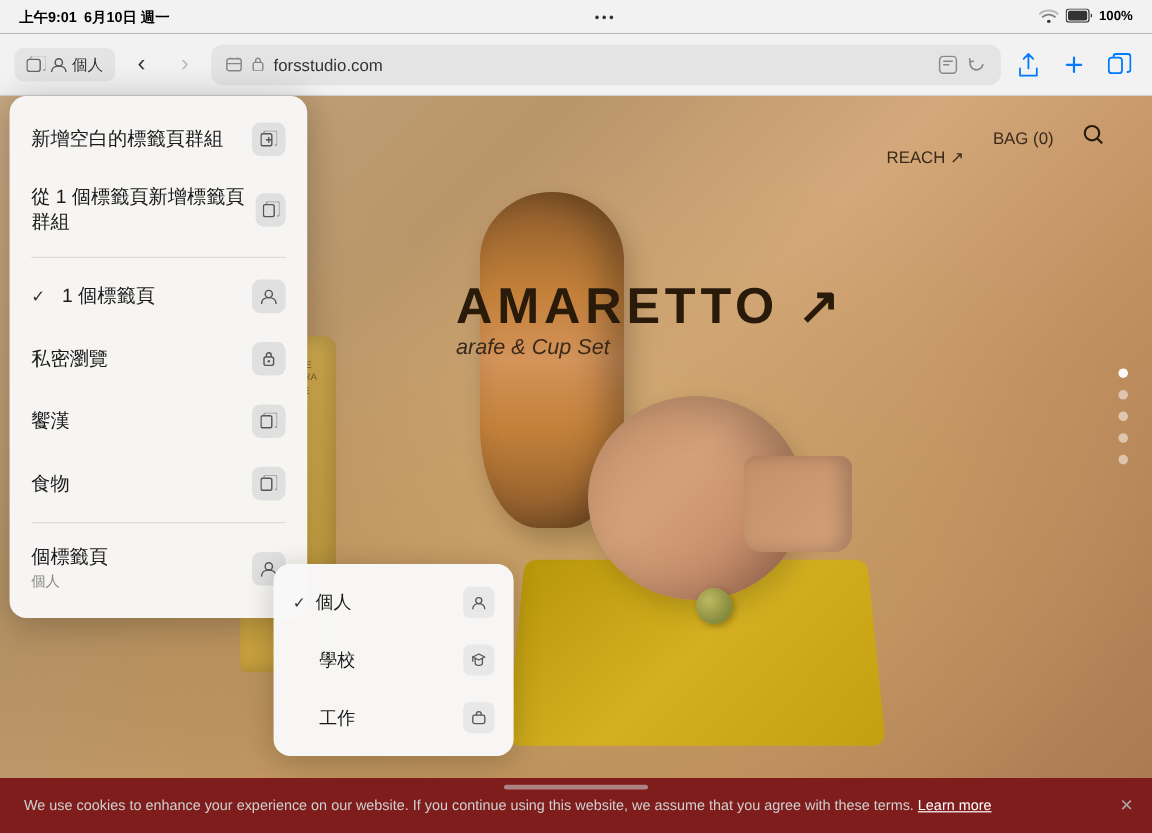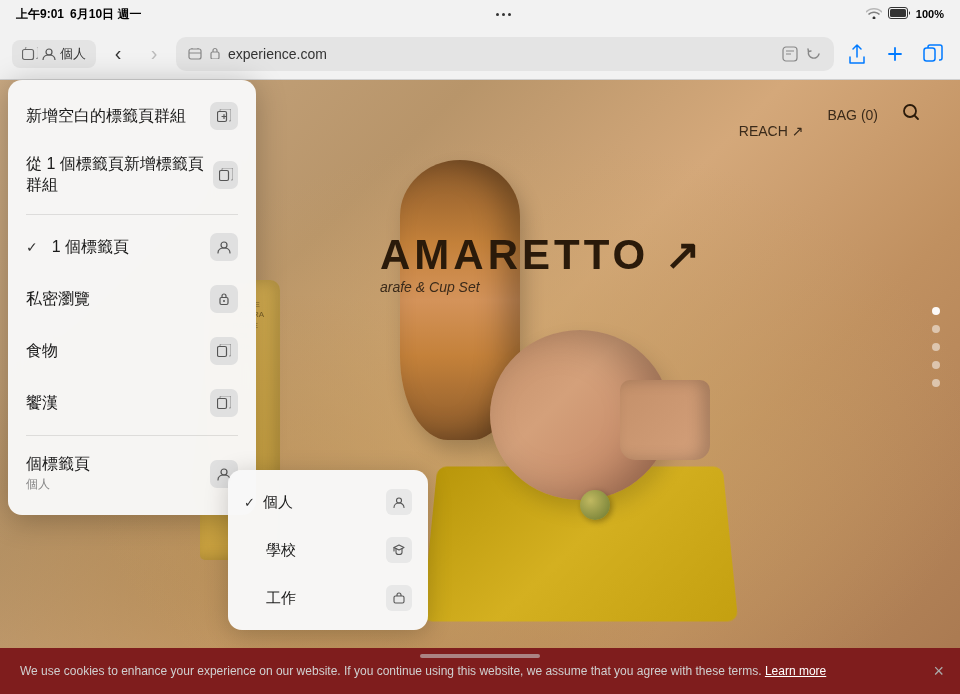--- a/index.html
+++ b/index.html
@@ -167,21 +167,21 @@
       top: 230px; left: 380px;
       z-index: 51;
     }
     .product-name {
       font-size: 42px; font-weight: 700;
       color: #2a1a0a;
       letter-spacing: 4px;
       display: flex; align-items: center; gap: 8px;
     }
     .product-subtitle {
-      font-size: 14px; color: #3a2a1a;
+      font-size: 18px; color: #3a2a1a;
       font-style: italic;
     }
 
     
     .scroll-dots {
       position: absolute;
       right: 20px; top: 50%; transform: translateY(-50%);
       display: flex; flex-direction: column; gap: 10px;
       z-index: 51;
     }
@@ -335,21 +335,21 @@
     <svg width="14" height="14" viewBox="0 0 14 14" fill="none">
       <rect x="1" y="2" width="12" height="10" rx="2" stroke="#888" stroke-width="1.2" fill="none"></rect>
       <path d="M4 2V1m6 1V1M1 6h12" stroke="#888" stroke-width="1.2"></path>
     </svg>
     <span>
       <svg width="10" height="12" viewBox="0 0 10 12" fill="none">
         <rect x="1" y="5" width="8" height="7" rx="1.5" stroke="#888" stroke-width="1.2" fill="none"></rect>
         <path d="M3 5V3.5a2 2 0 014 0V5" stroke="#888" stroke-width="1.2" fill="none"></path>
       </svg>
     </span>
-    <span style="font-size:14px;color:#333;font-weight:500;">experience.com</span>
+    <span style="font-size:14px;color:#333;font-weight:500;">forsstudio.com</span>
     <div class="url-bar-icons">
       <svg width="16" height="16" viewBox="0 0 16 16" fill="none">
         <rect x="1" y="1" width="14" height="14" rx="3" stroke="#888" stroke-width="1.2" fill="none"></rect>
         <path d="M4 5h8M4 8h5" stroke="#888" stroke-width="1.2"></path>
       </svg>
       <svg width="16" height="16" viewBox="0 0 16 16" fill="none">
         <path d="M13 8A5 5 0 112.5 5.5" stroke="#888" stroke-width="1.4" fill="none" stroke-linecap="round"></path>
         <path d="M2 3l.5 2.5 2.5-.5" stroke="#888" stroke-width="1.4" fill="none" stroke-linecap="round" stroke-linejoin="round"></path>
       </svg>
     </div>
@@ -467,33 +467,33 @@
       <svg width="14" height="14" viewBox="0 0 14 14" fill="none">
         <rect x="3" y="5.5" width="8" height="7" rx="1.5" stroke="#555" stroke-width="1.2" fill="none"></rect>
         <path d="M5 5.5V4a2 2 0 014 0v1.5" stroke="#555" stroke-width="1.2" fill="none"></path>
         <circle cx="7" cy="9" r="1" fill="#555"></circle>
       </svg>
     </div>
   </div>
 
   <div class="menu-item">
     <div class="menu-item-left">
-      <span>食物</span>
+      <span>饗漢</span>
     </div>
     <div class="menu-item-icon">
       <svg width="14" height="14" viewBox="0 0 14 14" fill="none">
         <rect x="0.5" y="2.5" width="9" height="10" rx="1.5" stroke="#555" stroke-width="1.2" fill="none"></rect>
         <path d="M3 2V1.5A1.5 1.5 0 014.5 0h8A1.5 1.5 0 0114 1.5v9A1.5 1.5 0 0112.5 12H12" stroke="#999" stroke-width="1.2" fill="none"></path>
       </svg>
     </div>
   </div>
 
   <div class="menu-item">
     <div class="menu-item-left">
-      <span>饗漢</span>
+      <span>食物</span>
     </div>
     <div class="menu-item-icon">
       <svg width="14" height="14" viewBox="0 0 14 14" fill="none">
         <rect x="0.5" y="2.5" width="9" height="10" rx="1.5" stroke="#555" stroke-width="1.2" fill="none"></rect>
         <path d="M3 2V1.5A1.5 1.5 0 014.5 0h8A1.5 1.5 0 0114 1.5v9A1.5 1.5 0 0112.5 12H12" stroke="#999" stroke-width="1.2" fill="none"></path>
       </svg>
     </div>
   </div>
 
   <div class="menu-divider"></div>

